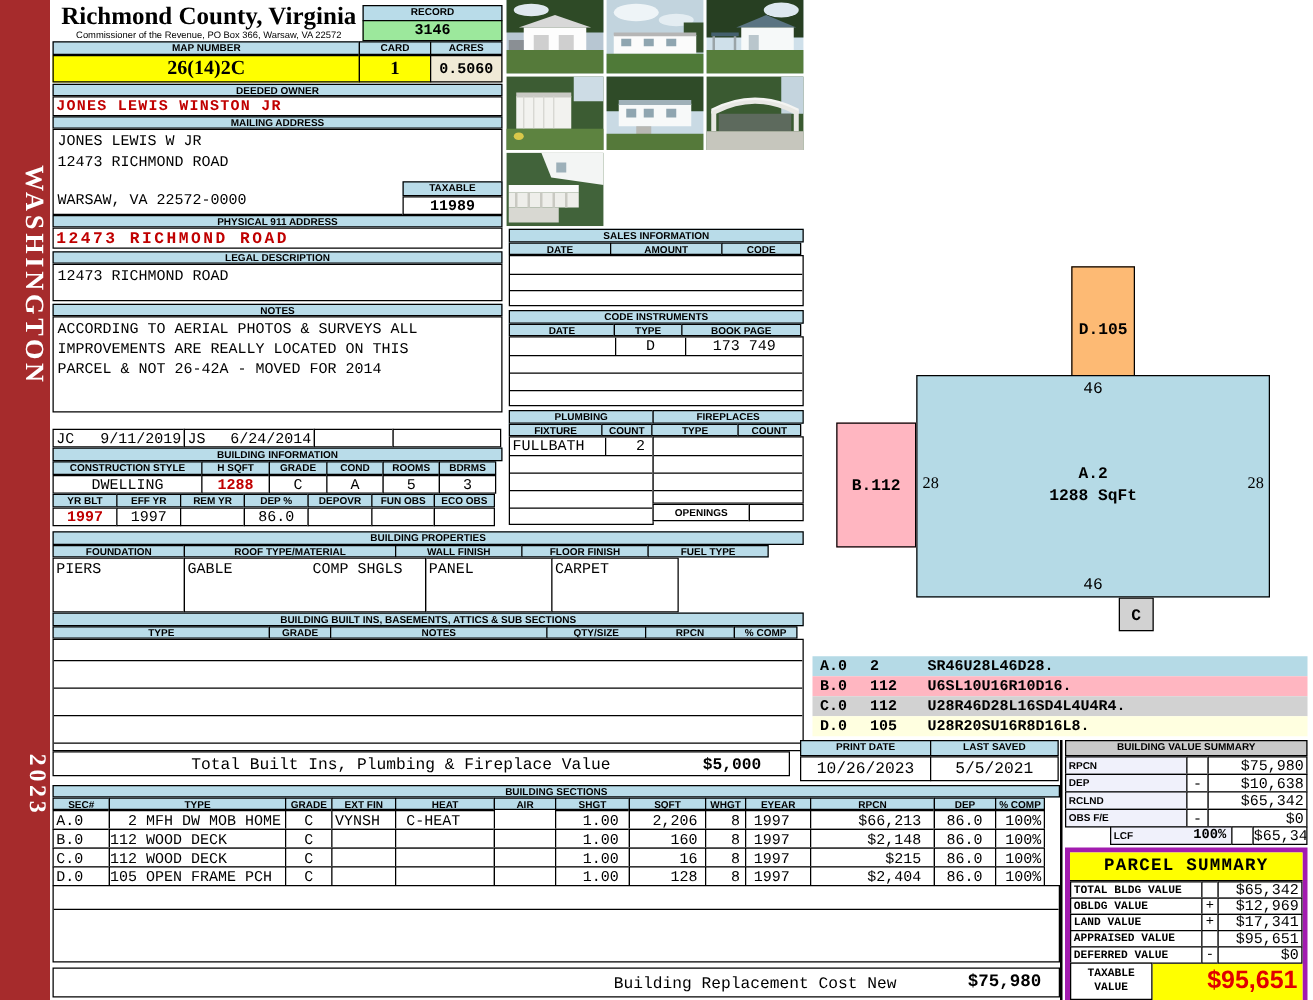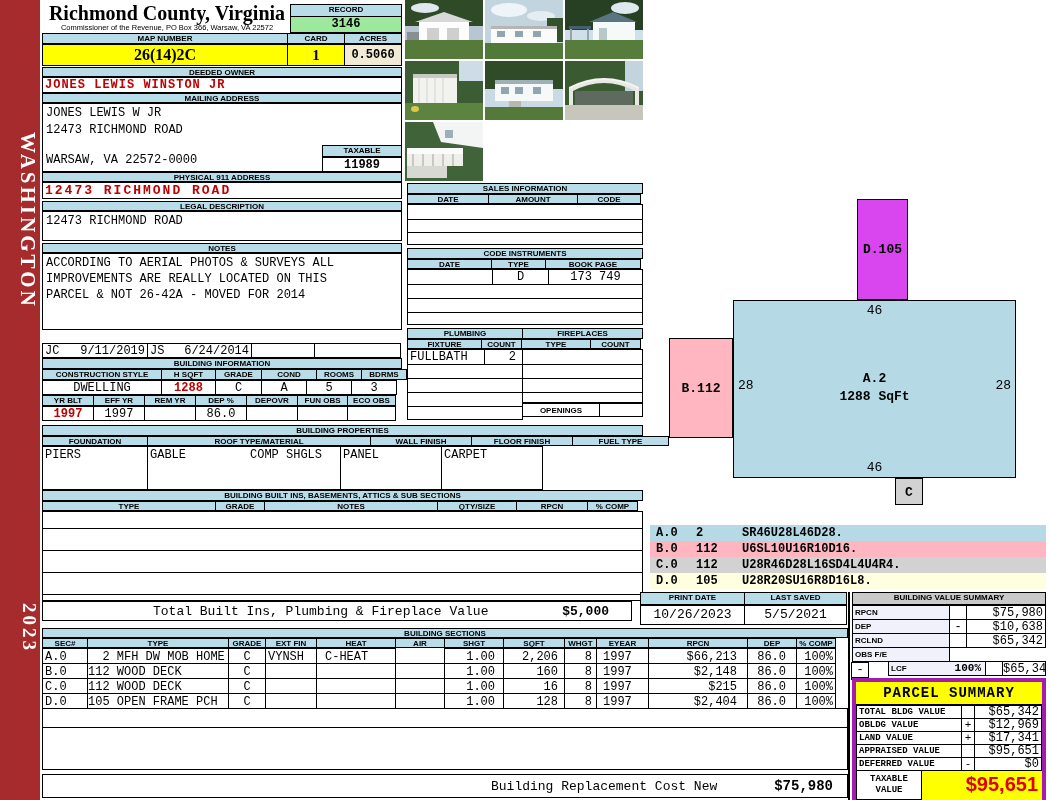--- a/index.html
+++ b/index.html
@@ -20,21 +20,21 @@
   .red{color:#C00000;}
   .c{text-align:center;}
   .r{text-align:right;}
   .hline{position:absolute;left:0;right:0;border-top:1px solid #000;height:0;}
   .sidebar{position:absolute;left:0;top:0;width:40px;height:800px;background:#A62B2C;}
   .vtext{position:absolute;left:0;width:40px;writing-mode:vertical-rl;color:#fff;
          font-family:"Liberation Serif",serif;font-weight:bold;text-align:center;letter-spacing:3px;}
   .sk{position:absolute;border:1px solid #000;box-sizing:border-box;}
   .sk-label{position:absolute;width:100%;text-align:center;font-family:"Liberation Mono",monospace;
             font-weight:bold;font-size:13px;line-height:15px;}
-  .dim{position:absolute;font-family:Liberation Mono, monospace;font-size:13px;line-height:14px;}
+  .dim{position:absolute;font-family:Liberation Serif, serif;font-size:13px;line-height:14px;}
   .legend-row{display:flex;height:16px;font-family:"Liberation Mono",monospace;
               font-weight:bold;font-size:12px;line-height:16px;}
   .legend-sec{width:40px;padding-left:6px;flex:none;}
   .legend-code{width:46px;flex:none;}
   .photo{background:#fff;overflow:hidden;}
   .photo svg{display:block;width:100%;height:100%;}
 </style>
 </head>
 <body>
 
@@ -99,21 +99,21 @@
       </div>
     <div class="cellb" style="width:64px;"></div>
     <div class="cellb" style="width:87px;"></div>
   </div>
 
   <div class="abs hbar" style="left:42px;top:358px;width:360px;height:11px;">BUILDING INFORMATION</div>
   <div class="abs row" style="left:42px;top:369px;width:360px;height:11px;">
     <div class="hbar" style="width:120px;">CONSTRUCTION STYLE</div>
     <div class="hbar" style="width:55px;">H SQFT</div>
     <div class="hbar" style="width:47px;">GRADE</div>
-    <div class="hbar" style="width:56px;">COND</div>
+    <div class="hbar" style="width:46px;">COND</div>
     <div class="hbar" style="width:46px;">ROOMS</div>
     <div class="hbar" style="width:46px;">BDRMS</div>
   </div>
   <div class="abs row" style="left:42px;top:380px;width:360px;height:15px;">
     <div class="cellb mono s12 c" style="width:120px;">DWELLING</div>
     <div class="cellb mono s12 bold red c" style="width:55px;">1288</div>
     <div class="cellb mono s12 c" style="width:47px;">C</div>
     <div class="cellb mono s12 c" style="width:46px;">A</div>
     <div class="cellb mono s12 c" style="width:46px;">5</div>
     <div class="cellb mono s12 c" style="width:46px;">3</div>
@@ -133,21 +133,21 @@
     <div class="cellb" style="width:52px;"></div>
     <div class="cellb mono s12 c" style="width:52px;">86.0</div>
     <div class="cellb" style="width:52px;"></div>
     <div class="cellb" style="width:51px;"></div>
     <div class="cellb" style="width:49px;"></div>
   </div>
 
   <div class="abs hbar" style="left:42px;top:425px;width:601px;height:11px;">BUILDING PROPERTIES</div>
   <div class="abs row" style="left:42px;top:436px;width:601px;height:10px;">
     <div class="hbar" style="width:106px;">FOUNDATION</div>
-    <div class="hbar" style="width:224px;">ROOF TYPE/MATERIAL</div>
+    <div class="hbar" style="width:170px;">ROOF TYPE/MATERIAL</div>
     <div class="hbar" style="width:102px;">WALL FINISH</div>
     <div class="hbar" style="width:102px;">FLOOR FINISH</div>
     <div class="hbar" style="width:97px;">FUEL TYPE</div>
   </div>
   <div class="abs row" style="left:42px;top:446px;width:601px;height:44px;">
     <div class="cellb mono s12" style="width:106px;padding:1px 2px;">PIERS</div>
     <div class="cellb mono s12" style="width:194px;padding:1px 2px;position:relative;">
       <span>GABLE</span>
       <span style="position:absolute;left:102px;top:1px;">COMP SHGLS</span>
     </div>
@@ -319,21 +319,21 @@
   </div>
   <div class="abs cellb" style="left:522px;top:349px;width:121px;height:54px;">
     <div class="hline" style="top:14px;"></div>
     <div class="hline" style="top:28px;"></div>
     <div class="hline" style="top:42px;"></div>
   </div>
   <div class="abs cellb c" style="left:522px;top:403px;width:78px;height:14px;font-weight:bold;font-size:8px;line-height:13px;">OPENINGS</div>
   <div class="abs cellb" style="left:599px;top:403px;width:44px;height:14px;"></div>
 
   <div class="abs" style="left:650px;top:185px;width:398px;height:337px;">
-    <div class="sk" style="left:207px;top:14px;width:51px;height:101px;background:#d946ef;">
+    <div class="sk" style="left:207px;top:28px;width:51px;height:101px;background:#fdba74;">
       <div class="sk-label" style="top:42px;">D.105</div>
     </div>
     <div class="sk" style="left:83px;top:115px;width:283px;height:178px;background:#B5DAE6;">
       <div class="sk-label" style="top:2px;font-weight:normal;">46</div>
       <div class="sk-label" style="bottom:2px;top:auto;font-weight:normal;">46</div>
       <div class="dim" style="left:4px;top:78px;">28</div>
       <div class="dim" style="right:4px;top:78px;">28</div>
       <div class="sk-label" style="top:70px;">A.2</div>
       <div class="sk-label" style="top:88px;">1288 SqFt</div>
     </div>
@@ -387,21 +387,21 @@
     <div class="row" style="height:15px;margin-top:-1px;">
       <div class="cellb" style="width:98px;background:#F0F1FB;font-weight:bold;font-size:8px;line-height:13px;padding-left:2px;">DEP</div>
       <div class="cellb mono s12 c" style="width:18px;">-</div>
       <div class="cellb mono s12 r" style="flex:1;padding-right:2px;">$10,638</div>
     </div>
     <div class="row" style="height:15px;margin-top:-1px;">
       <div class="cellb" style="width:98px;background:#F0F1FB;font-weight:bold;font-size:8px;line-height:13px;padding-left:2px;">RCLND</div>
       <div class="cellb mono s12 c" style="width:18px;"></div>
       <div class="cellb mono s12 r" style="flex:1;padding-right:2px;">$65,342</div>
     </div>
-    <div class="row" style="height:15px;margin-top:-1px;flex-direction:column;">
+    <div class="row" style="height:15px;margin-top:-1px;">
       <div class="cellb" style="width:98px;background:#F0F1FB;font-weight:bold;font-size:8px;line-height:13px;padding-left:2px;">OBS F/E</div>
       <div class="cellb mono s12 c" style="width:18px;">-</div>
       <div class="cellb mono s12 r" style="flex:1;padding-right:2px;">$0</div>
     </div>
     <div class="row" style="height:15px;margin-top:-1px;padding-left:36px;">
       <div class="cellb" style="width:98px;background:#F0F1FB;display:flex;justify-content:space-between;font-weight:bold;font-size:8px;line-height:13px;padding:0 4px 0 2px;">
         <span>LCF</span>
         <span class="mono" style="font-size:11px;">100%</span>
       </div>
       <div class="cellb mono s12 c" style="width:18px;"></div>

